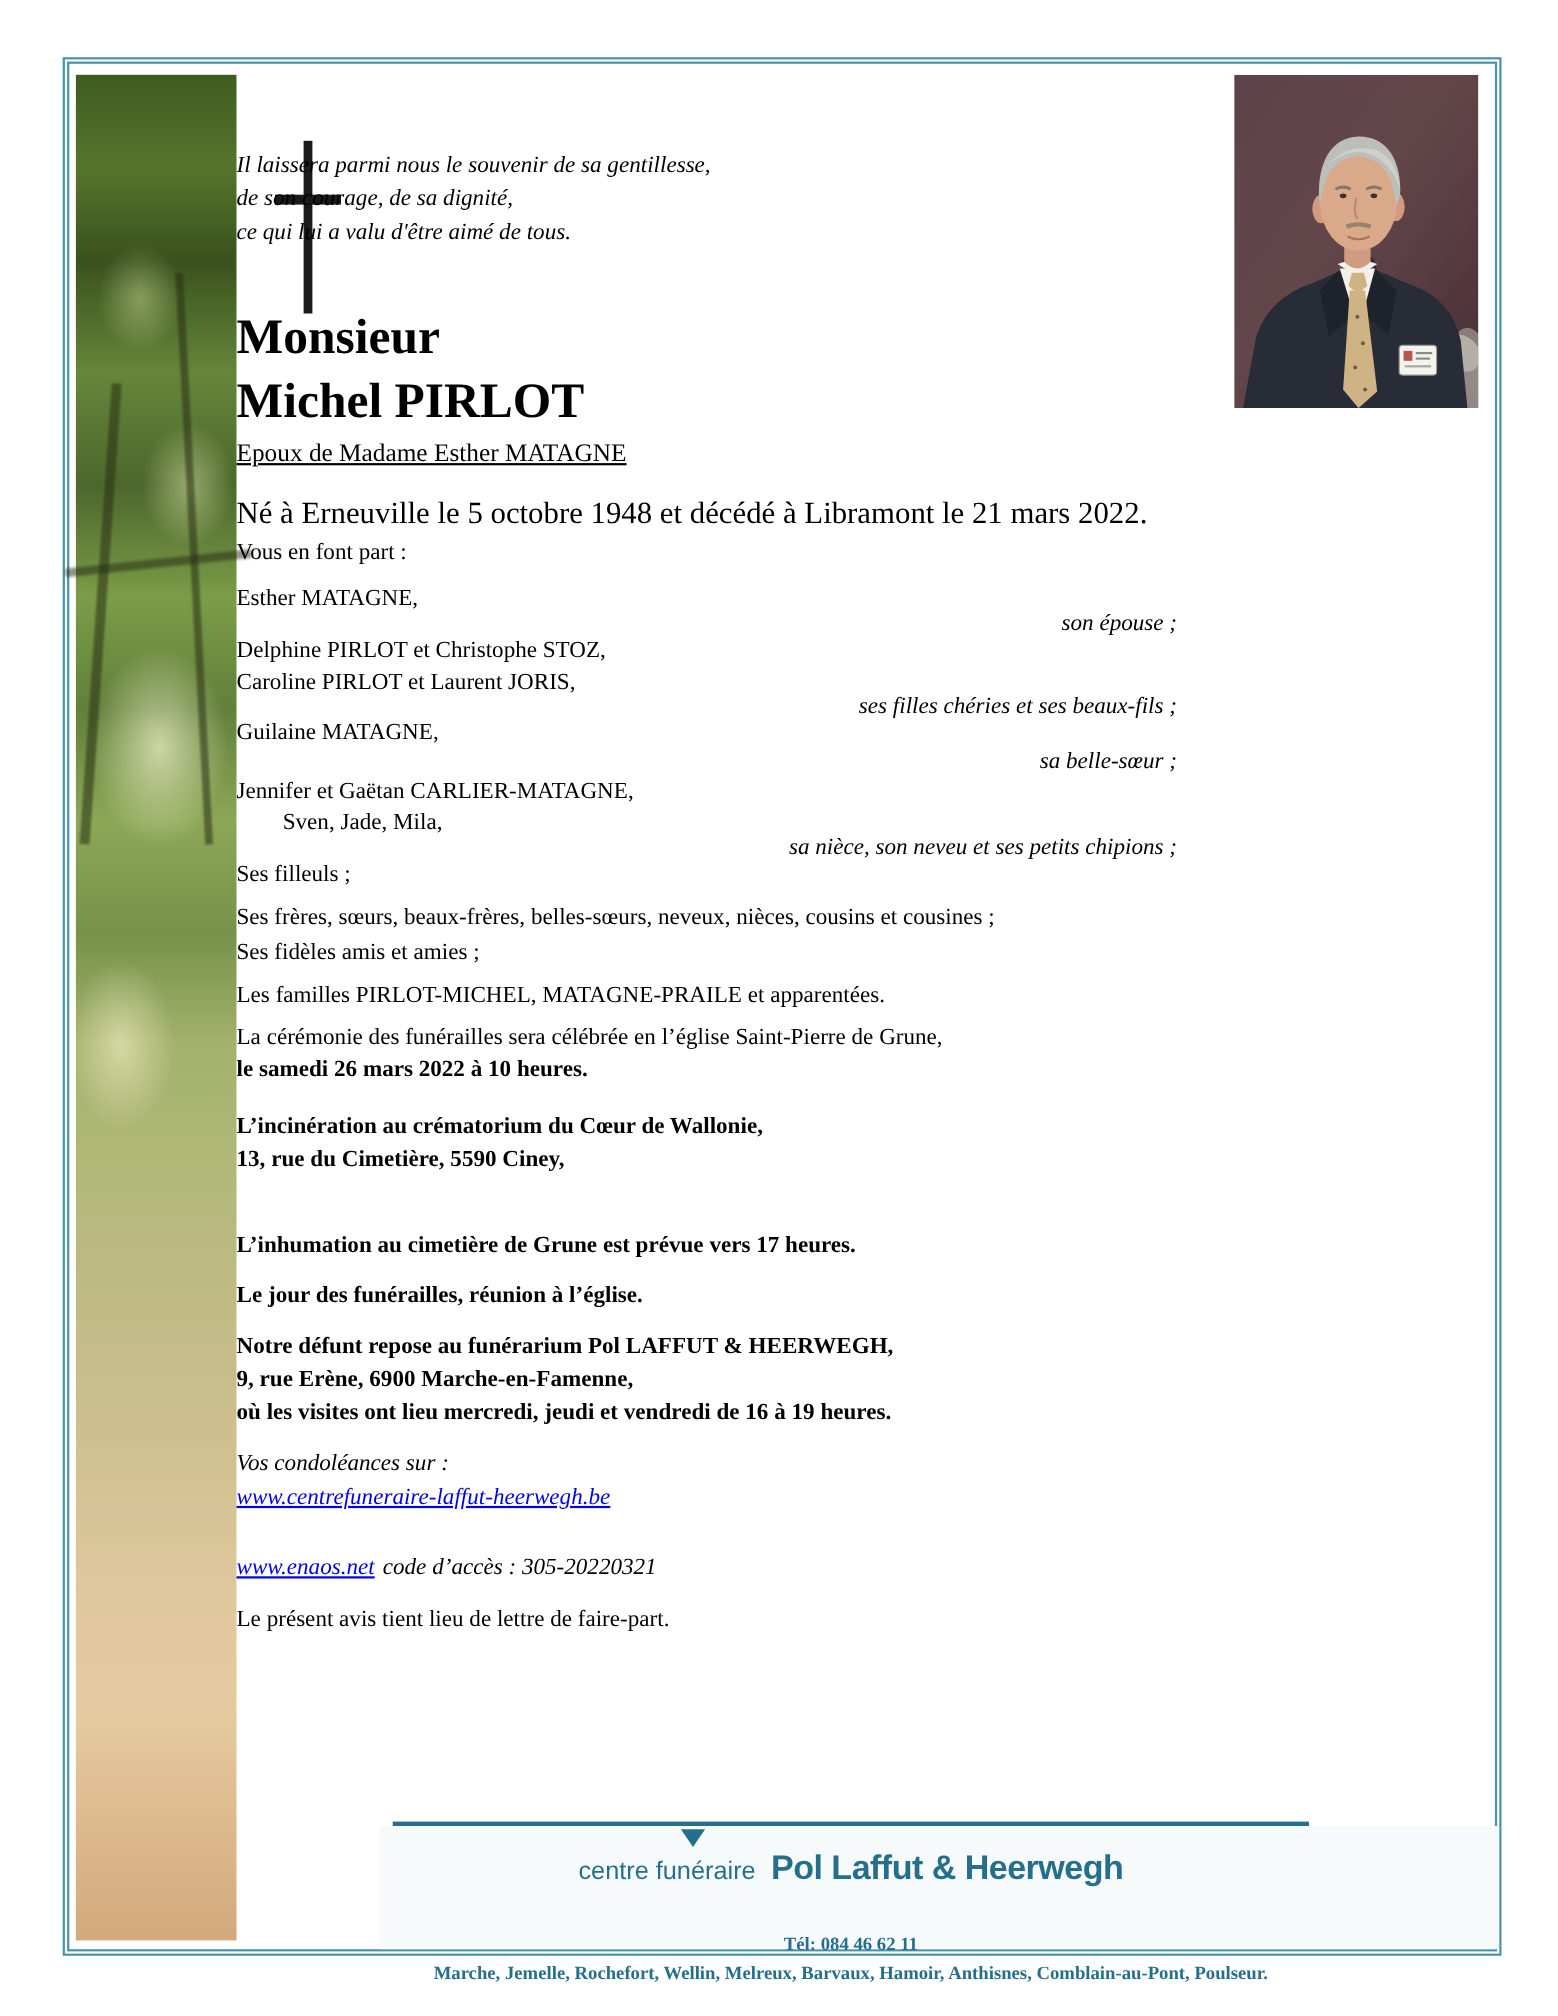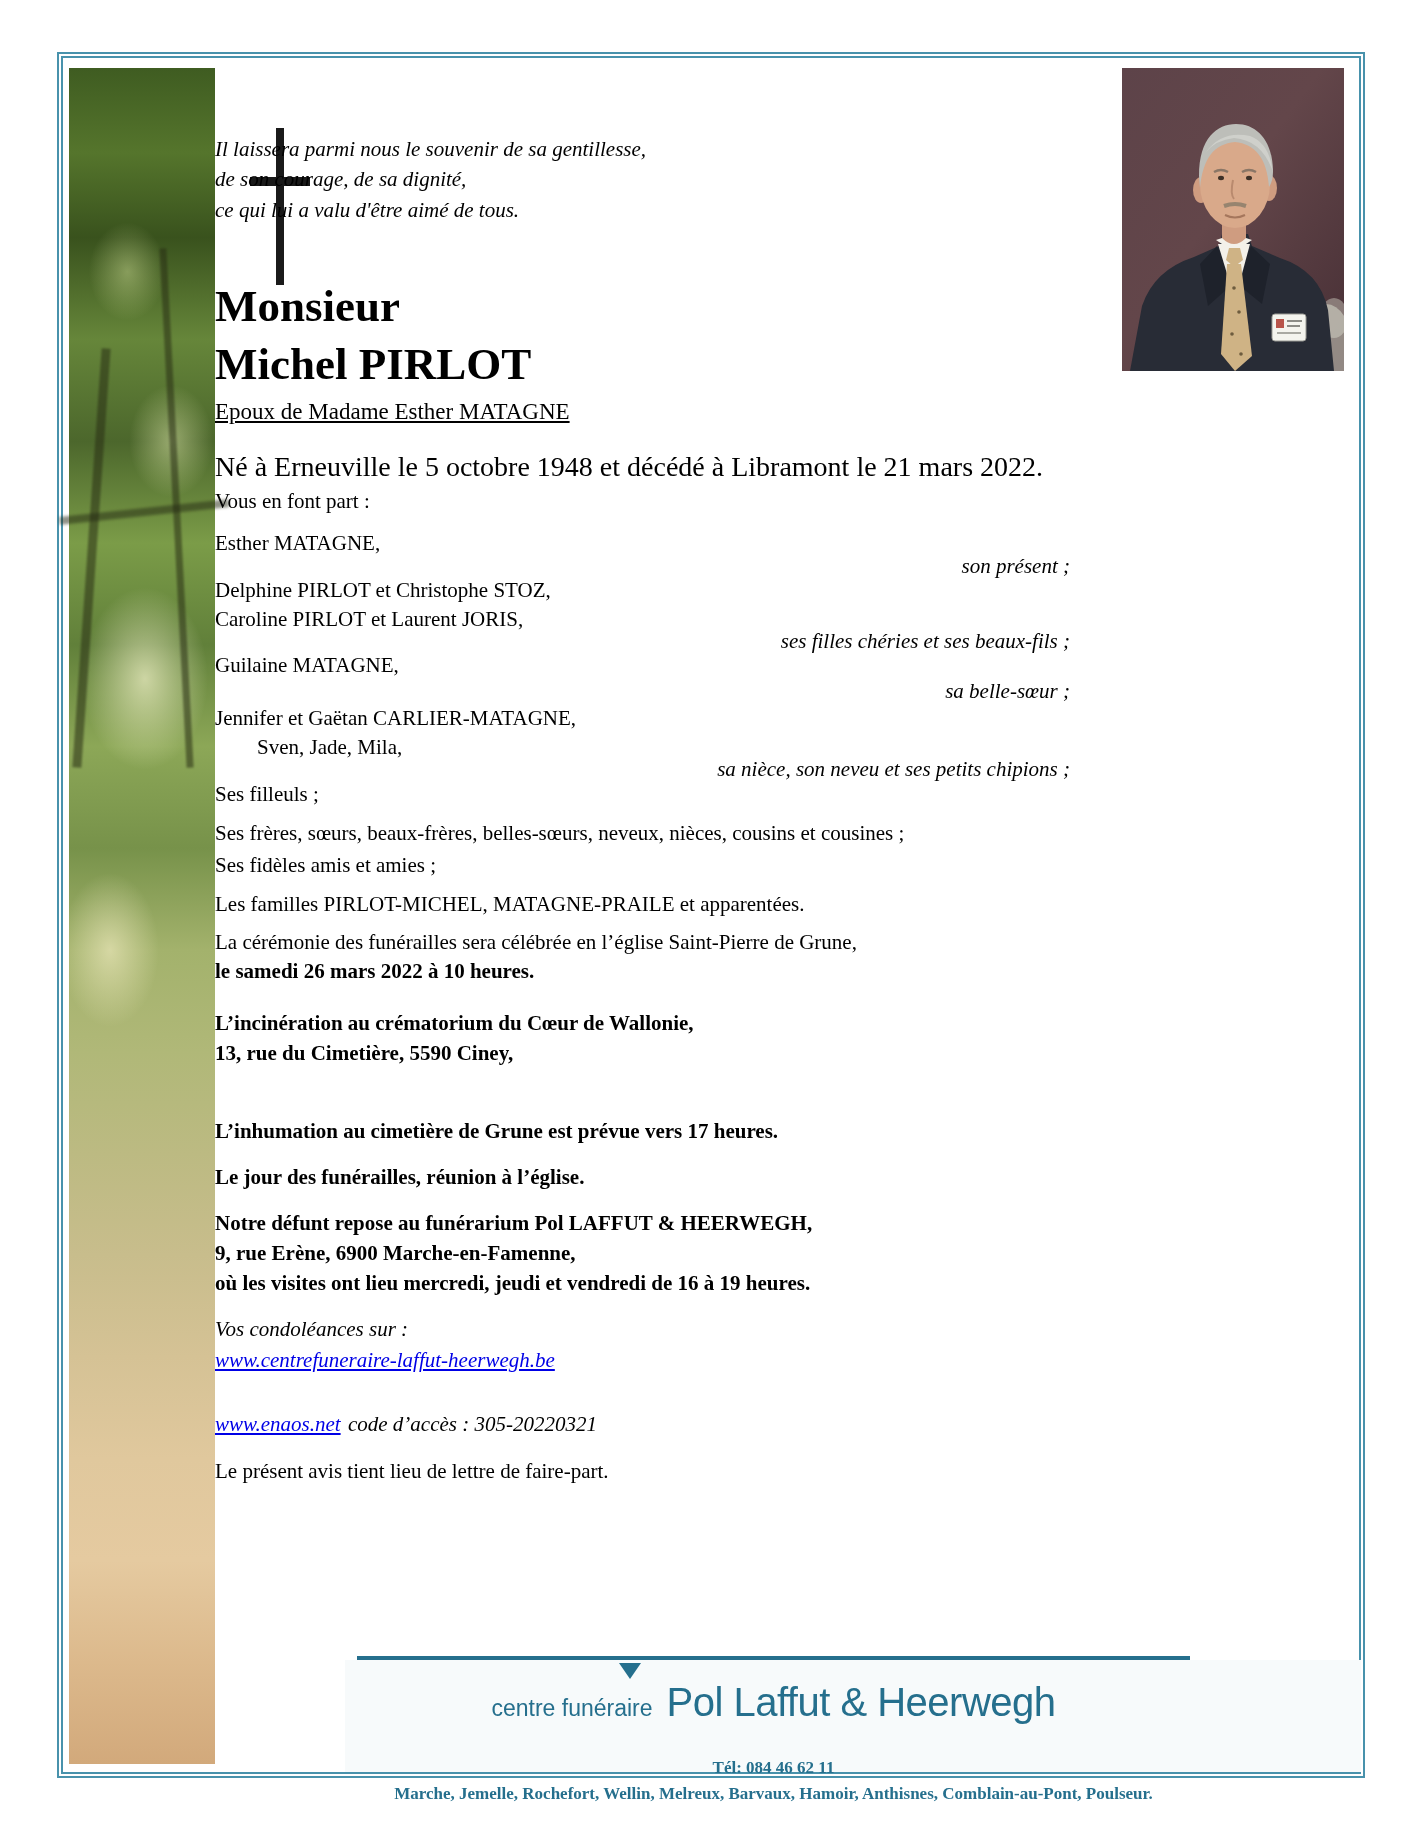--- a/index.html
+++ b/index.html
@@ -69,21 +69,21 @@
     position:absolute; left:262px; top:13px; width:0; height:0;
     border-left:11px solid transparent; border-right:11px solid transparent;
     border-top:16px solid #256f8d;
   }
   .brand-row {
     position:absolute; left:0; top:30px; width:833px;
     display:flex; justify-content:center; align-items:baseline; gap:14px;
     font-family:"Liberation Sans", sans-serif; color:#256f8d; white-space:nowrap;
   }
   .brand-small { font-size:23px; }
-  .brand-large { font-size:40px; font-weight:normal; letter-spacing:-0.5px; }
+  .brand-large { font-size:31px; font-weight:bold; letter-spacing:-0.5px; }
   .cities { position:absolute; left:0; top:86px; width:833px; text-align:center;
             color:#256f8d; font-weight:bold; font-size:17px;margin-top:48px; }
   .phone  { position:absolute; left:0; top:108px; width:833px; text-align:center;
             color:#256f8d; font-weight:bold; font-size:17px; }
 </style>
 </head>
 <body>
 
 <div class="frame">
   <div class="frame-inner"></div>
@@ -158,21 +158,21 @@
   </div>
 
   <div class="c title" style="top:282px">Monsieur</div>
   <div class="c title" style="top:340px">Michel PIRLOT</div>
   <div class="c subtitle" style="top:399px">Epoux de Madame Esther MATAGNE</div>
   <div class="c birth" style="top:451px">Né à Erneuville le 5 octobre 1948 et décédé à Libramont le 21 mars 2022.</div>
 
   <div class="l" style="top:489px">Vous en font part :</div>
 
   <div class="l" style="top:531px">Esther MATAGNE,</div>
-  <div class="r it" style="top:554px">son présent ;</div>
+  <div class="r it" style="top:554px">son épouse ;</div>
 
   <div class="l" style="top:578px">Delphine PIRLOT et Christophe STOZ,</div>
   <div class="l" style="top:607px">Caroline PIRLOT et Laurent JORIS,</div>
   <div class="r it" style="top:629px">ses filles chéries et ses beaux-fils ;</div>
 
   <div class="l" style="top:653px">Guilaine MATAGNE,</div>
   <div class="r it" style="top:679px">sa belle-sœur ;</div>
 
   <div class="l" style="top:706px">Jennifer et Gaëtan CARLIER-MATAGNE,</div>
   <div class="l indent" style="top:735px">Sven, Jade, Mila,</div>

